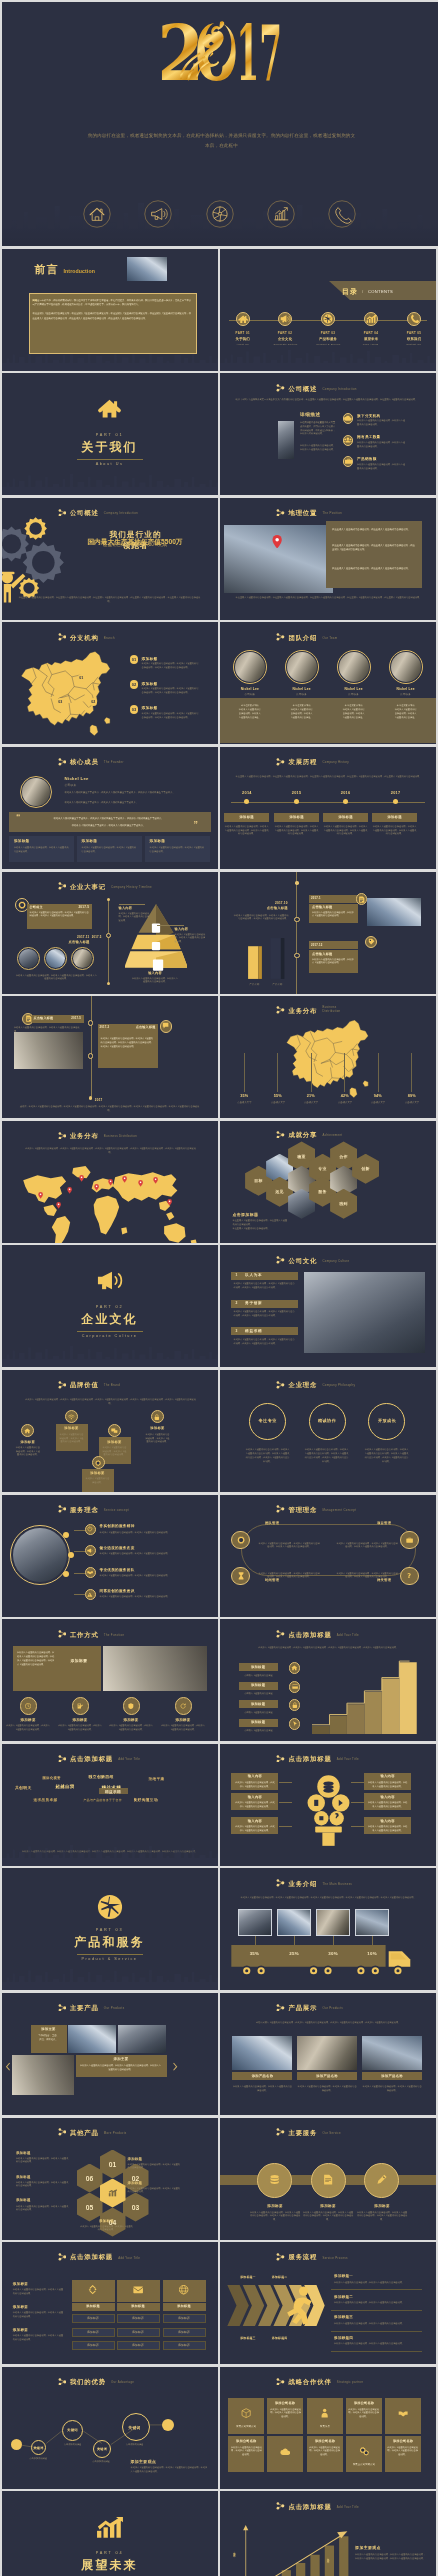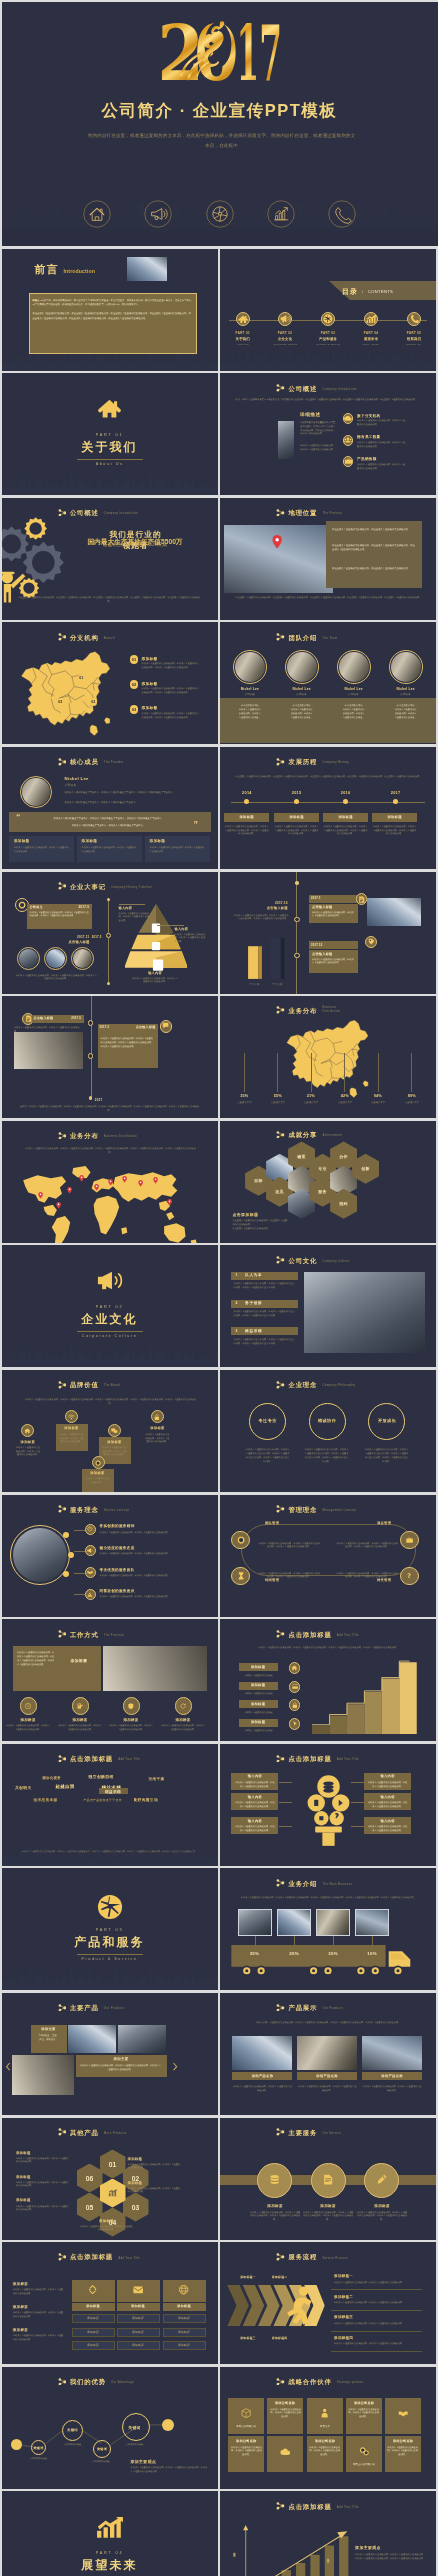--- a/index.html
+++ b/index.html
@@ -81,21 +81,20 @@
             <path d="M37 56c-1 5-3 10-6 13 3 0 6-2 8-5z"></path>
           </g>
         </g>
         <g fill="url(#gold1)" transform="translate(66,2)">
           <path d="M30 76C16 86 7 99 6 110c0 2 3 2 3 0 1-10 9-22 22-29z"></path>
           <path d="M22 68C2 80-10 98-11 113c0 3 4 3 4 0 2-14 13-31 32-41z"></path>
           <path d="M13 61c-24 13-38 33-39 50 0 3 4 3 4 0 2-16 15-34 37-46z"></path>
         </g>
       </svg>
     </div>
-    <div class="h-title">公司简介 · 企业宣传PPT模板</div>
     <div class="h-sub">您的内容打在这里，或者通过复制您的文本后，在此框中选择粘贴，并选择只保留文字。您的内容打在这里，或者通过复制您的文本后，在此框中</div>
     <div class="h-icons">
       <span class="ic"><svg viewBox="0 0 55 55" width="28" height="28">
             <circle cx="27.5" cy="27.5" r="26" fill="none" stroke="#b5954f" stroke-width="1"></circle>
             <path d="M14 29 27.5 16.5 41 29" fill="none" stroke="#d8b368" stroke-width="2.2" stroke-linecap="round" stroke-linejoin="round"></path>
             <path d="M18 27.5V40h19V27.5" fill="none" stroke="#d8b368" stroke-width="1.6" stroke-linejoin="round"></path>
             <path d="M24 40v-7h7v7" fill="none" stroke="#d8b368" stroke-width="1.6" stroke-linejoin="round"></path>
             <path d="M34 22v-4h3.5v7.5" fill="none" stroke="#d8b368" stroke-width="1.6" stroke-linejoin="round"></path>
           </svg></span>
       <span class="ic"><svg viewBox="0 0 55 55" width="28" height="28">

